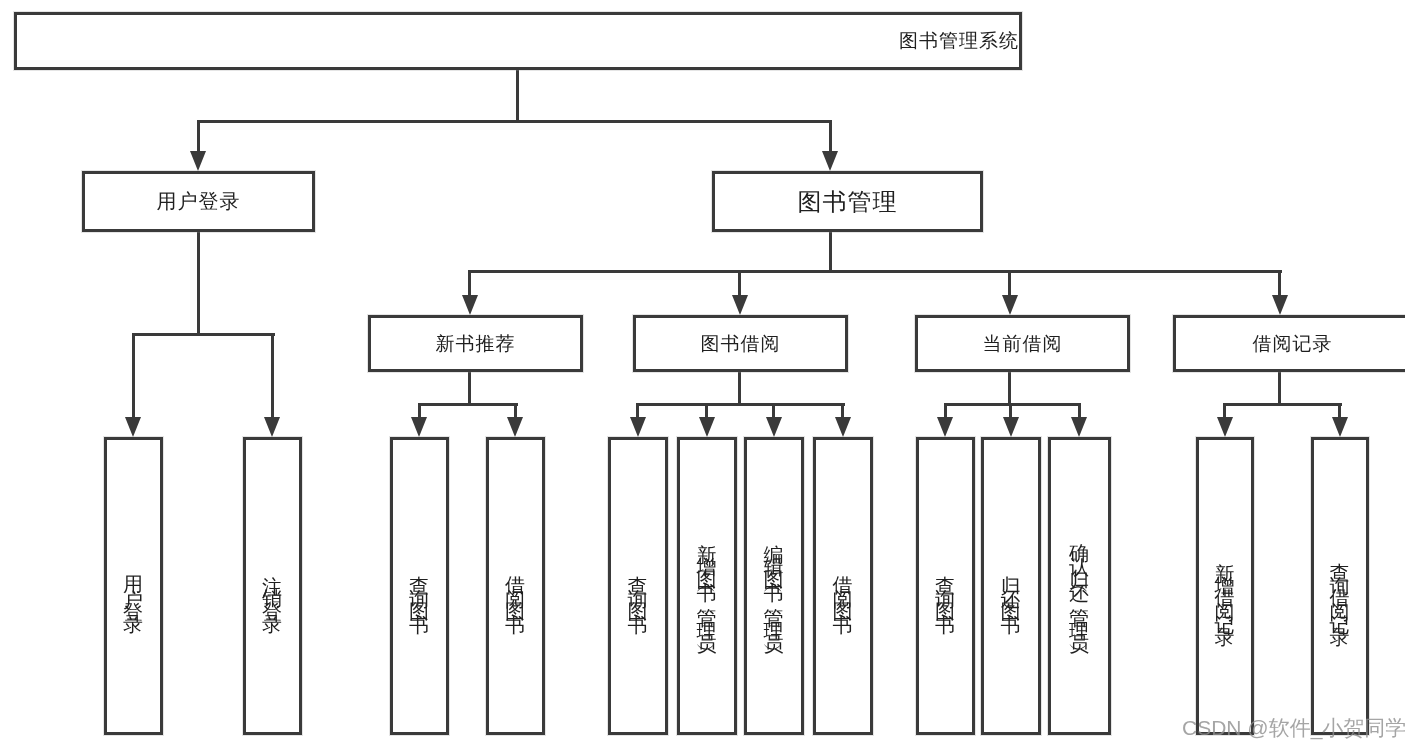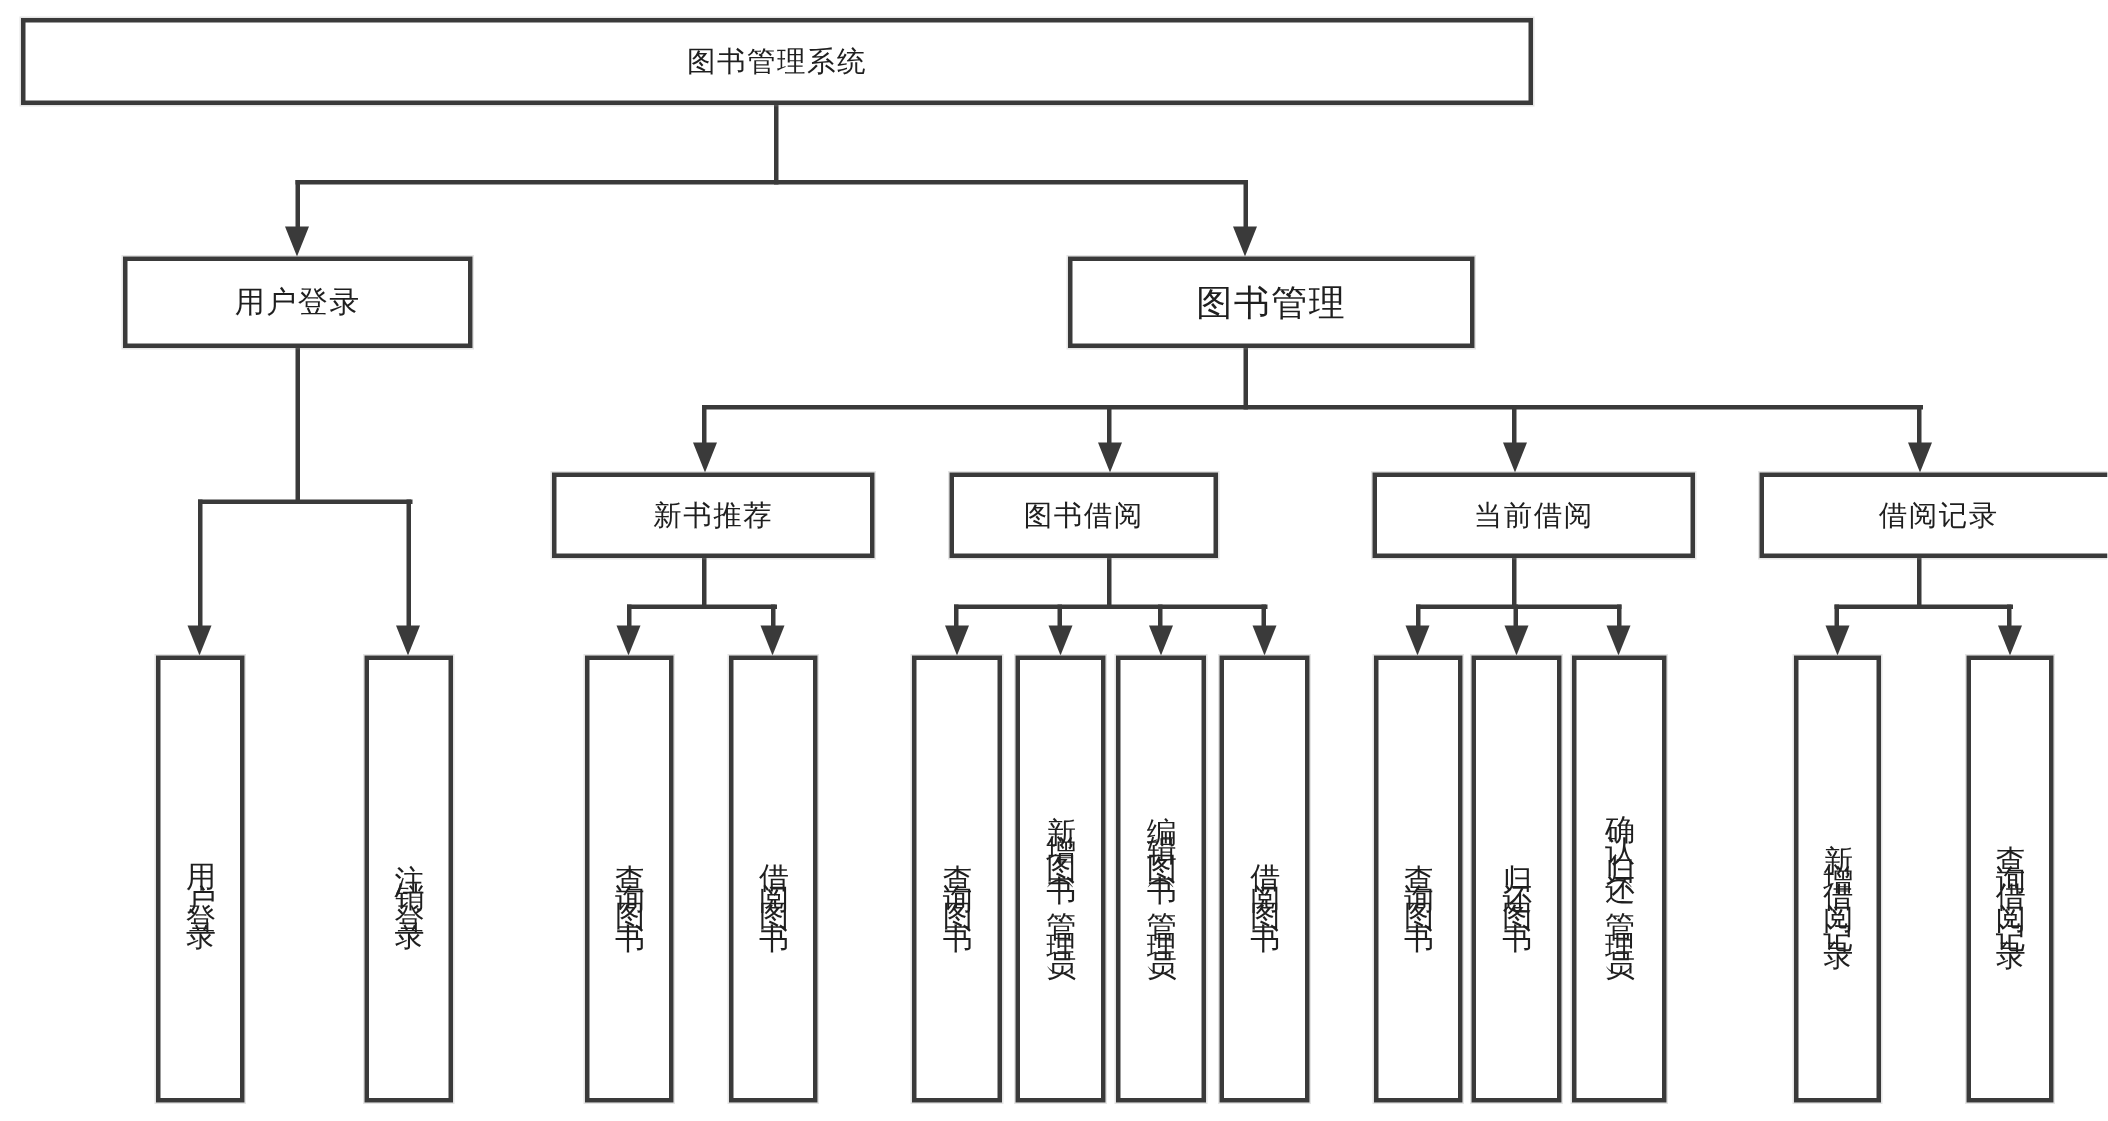--- a/index.html
+++ b/index.html
@@ -60,37 +60,37 @@
     opacity:.8;
     z-index:3;
     white-space:nowrap;
   }
 </style>
 </head>
 <body>
 
 <div class="canvas">
 
-  <div class="box" style="left:14px;top:12px;width:1008px;height:58px;">
+  <div class="box" style="left:14px;top:12px;width:1008px;height:58px;justify-content:flex-end;">
     <span>图书管理系统</span>
   </div>
 
   <div class="box" style="left:82px;top:171px;width:233px;height:61px;font-size:20px;">
     <span>用户登录</span>
   </div>
 
   <div class="box" style="left:712px;top:171px;width:271px;height:61px;font-size:24px;">
     <span>图书管理</span>
   </div>
 
   <div class="box" style="left:368px;top:315px;width:215px;height:57px;">
     <span>新书推荐</span>
   </div>
 
-  <div class="box" style="left:633px;top:315px;width:179px;height:57px;justify-content:center;">
+  <div class="box" style="left:633px;top:315px;width:215px;height:57px;justify-content:center;">
     <span>图书借阅</span>
   </div>
 
   <div class="box" style="left:903px;top:315px;width:215px;height:57px;margin-left:12px;">
     <span>当前借阅</span>
   </div>
 
   <div class="box" style="left:1173px;top:315px;width:239px;height:57px;">
     <span>借阅记录</span>
   </div>
@@ -198,14 +198,15 @@
   <div class="arrow" style="left:766px;top:417px;"></div>
   <div class="arrow" style="left:835px;top:417px;"></div>
 
   <div class="arrow" style="left:937px;top:417px;"></div>
   <div class="arrow" style="left:1003px;top:417px;"></div>
   <div class="arrow" style="left:1071px;top:417px;"></div>
 
   <div class="arrow" style="left:1217px;top:417px;"></div>
   <div class="arrow" style="left:1332px;top:417px;"></div>
 
+  <div class="watermark">CSDN @软件_小贺同学</div>
 
 </div>
 
 </body></html>

